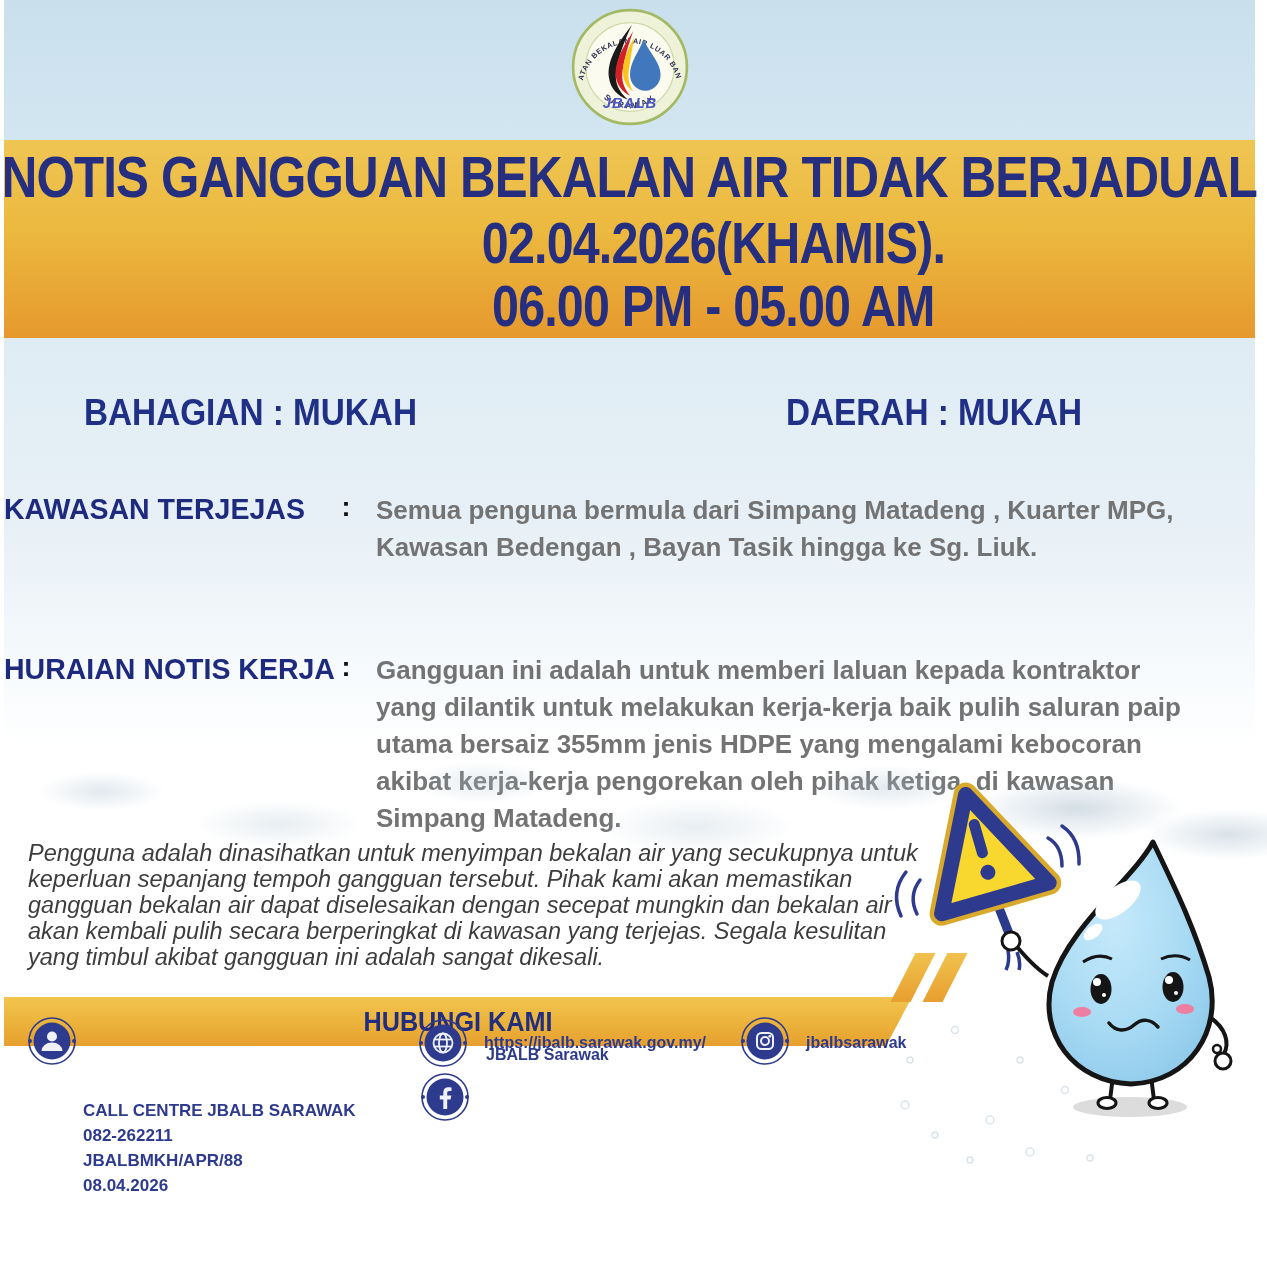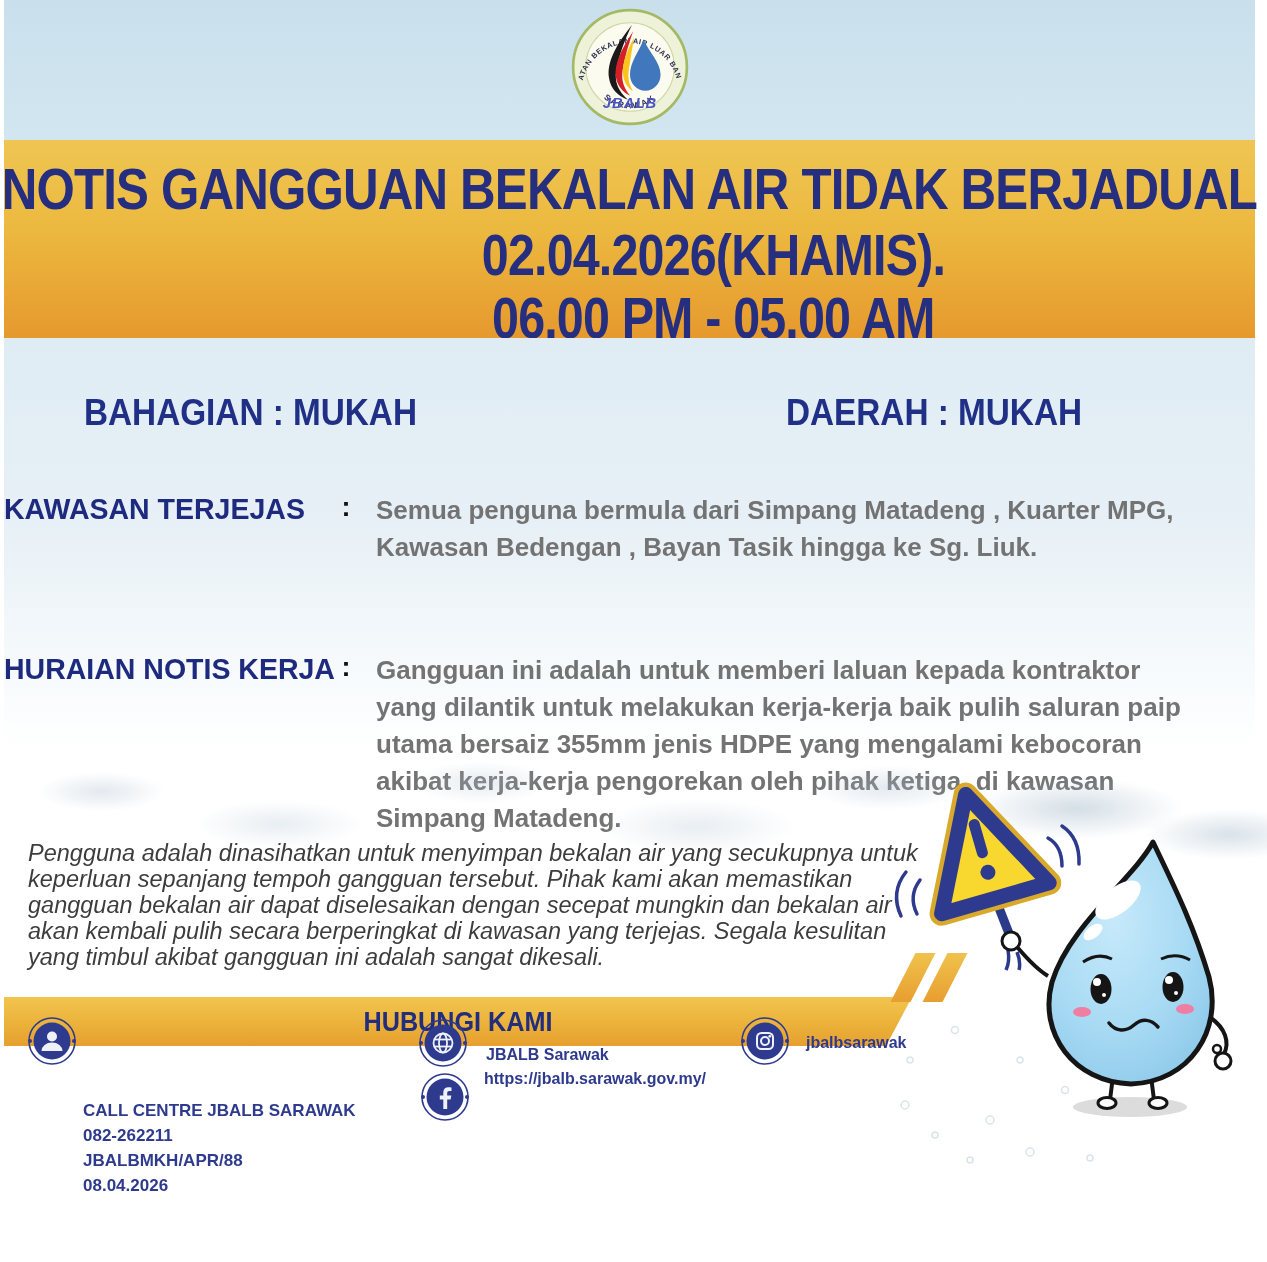--- a/index.html
+++ b/index.html
@@ -11,21 +11,21 @@
   .top-strip{
     position:absolute;left:4px;top:0;width:1251px;height:140px;
     background:linear-gradient(180deg,#c9e0ec 0%,#d2e6f1 100%);
   }
   .logo-wrap{position:absolute;left:50%;top:8px;transform:translateX(-50%);}
   
   .title-banner{
     position:absolute;left:4px;top:140px;width:1251px;height:198px;
     background:linear-gradient(180deg,#efc553 0%,#ecb93f 45%,#e6992d 100%);
     display:flex;flex-direction:column;align-items:center;justify-content:flex-start;
-    padding-top:18px;box-sizing:border-box;
+    padding-top:6px;box-sizing:border-box;
   }
   .t-line{color:#262f7f;font-weight:bold;white-space:nowrap;line-height:1.06;}
   .t1{font-size:58px;transform:scaleX(.85);transform-origin:center;letter-spacing:-1px;}
   .t2,.t3{font-size:57px;transform:scaleX(.85);transform-origin:center;position:relative;left:84px;letter-spacing:-1px;}
   .t2{margin-top:6px;} .t3{margin-top:2px;}
   
   .info-section{
     position:absolute;left:4px;top:338px;width:1251px;height:410px;
     background:linear-gradient(180deg,#dfecf4 0%,#e7f0f6 45%,#f6fafc 80%,#ffffff 100%);
   }
@@ -65,21 +65,21 @@
     background:linear-gradient(180deg,#f0c24d,#e79f2f);}
   .stripe.s1{left:903px;} .stripe.s2{left:935px;}
   
   .c-icon{position:absolute;width:50px;height:50px;}
   .icon-person{left:27px;top:1016px;}
   .icon-globe{left:418px;top:1018px;}
   .icon-fb{left:420px;top:1072px;}
   .icon-ig{left:740px;top:1016px;}
   .call-lines{position:absolute;left:83px;top:1054px;color:#2e3a8d;font-weight:bold;font-size:17px;line-height:25px;white-space:nowrap;margin-top:44px;}
   .c-text{position:absolute;color:#2e3a8d;font-weight:bold;font-size:16px;white-space:nowrap;}
-  .web-text{left:484px;top:1070px;}
+  .web-text{left:484px;top:1034px;}
   .fb-text{left:486px;top:1046px;}
   .ig-text{left:806px;top:1034px;}
   
   .mascot{position:absolute;left:880px;top:760px;width:387px;height:420px;}
 </style>
 </head>
 <body>
 
 <div class="poster">
 

